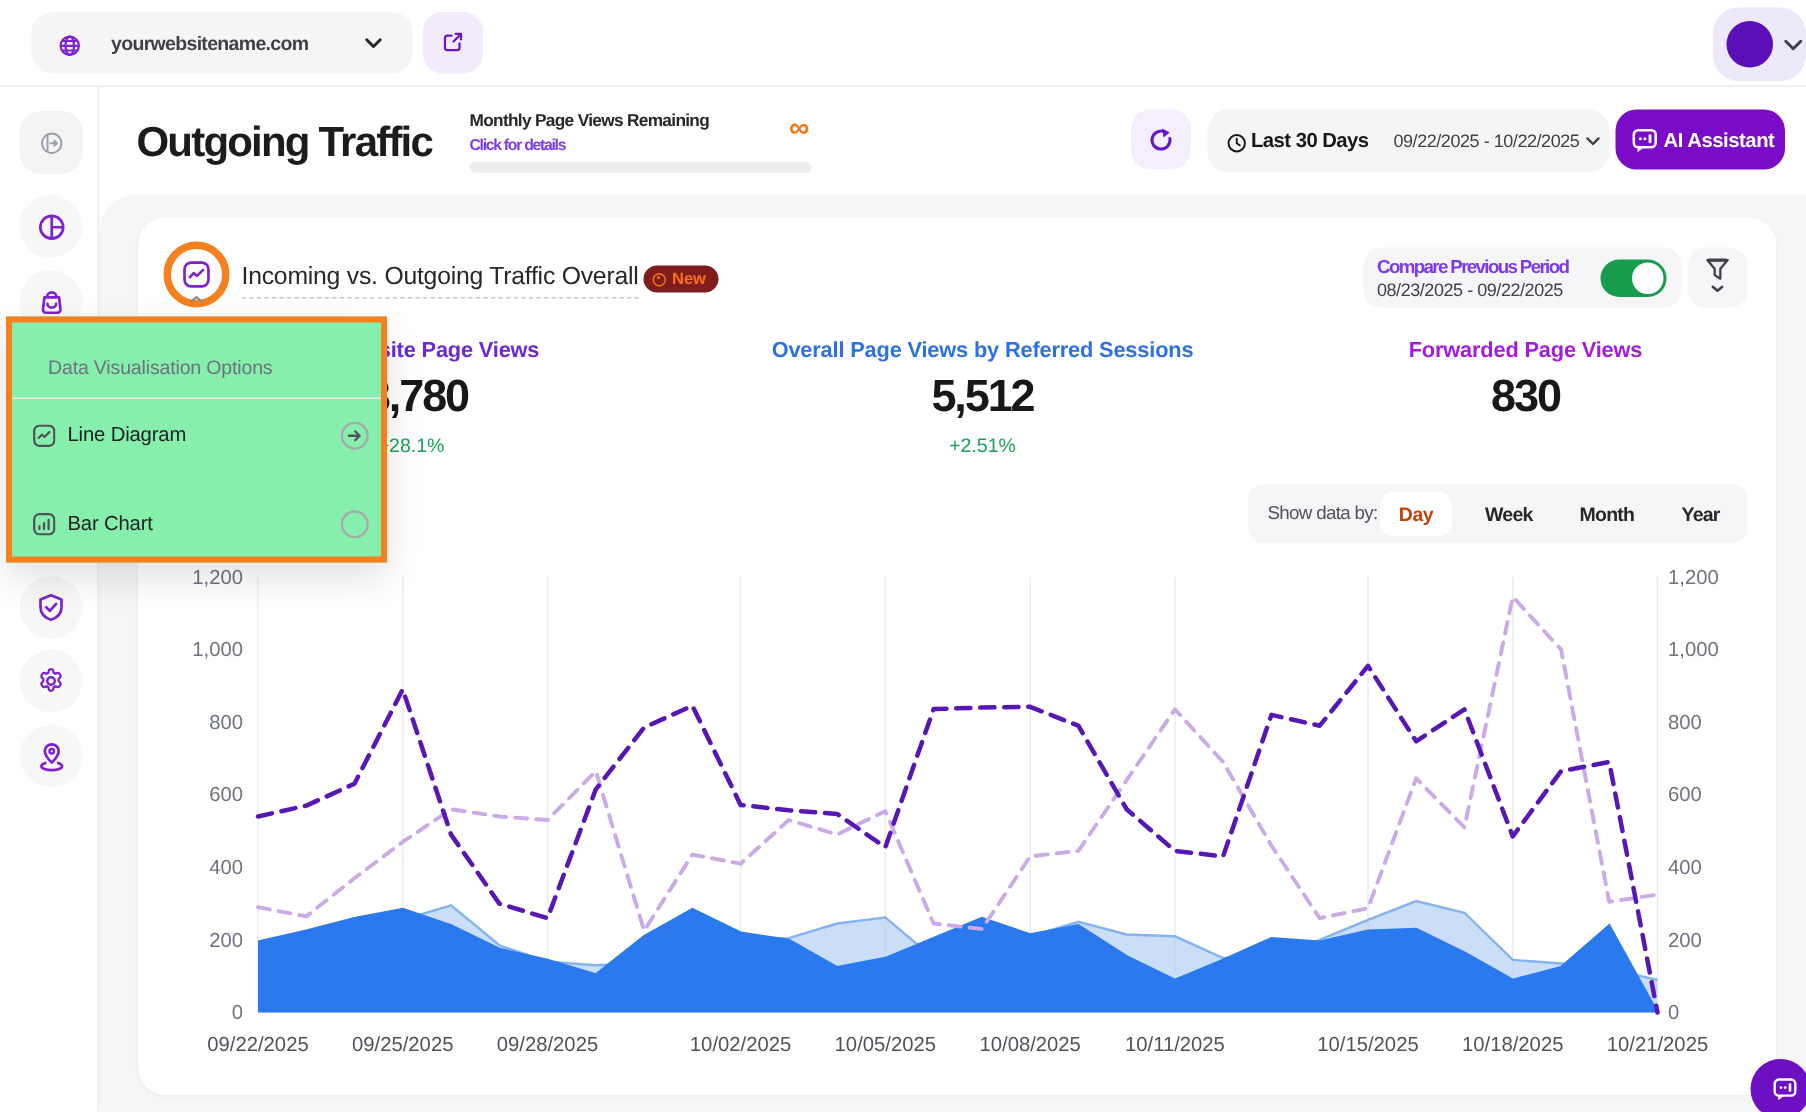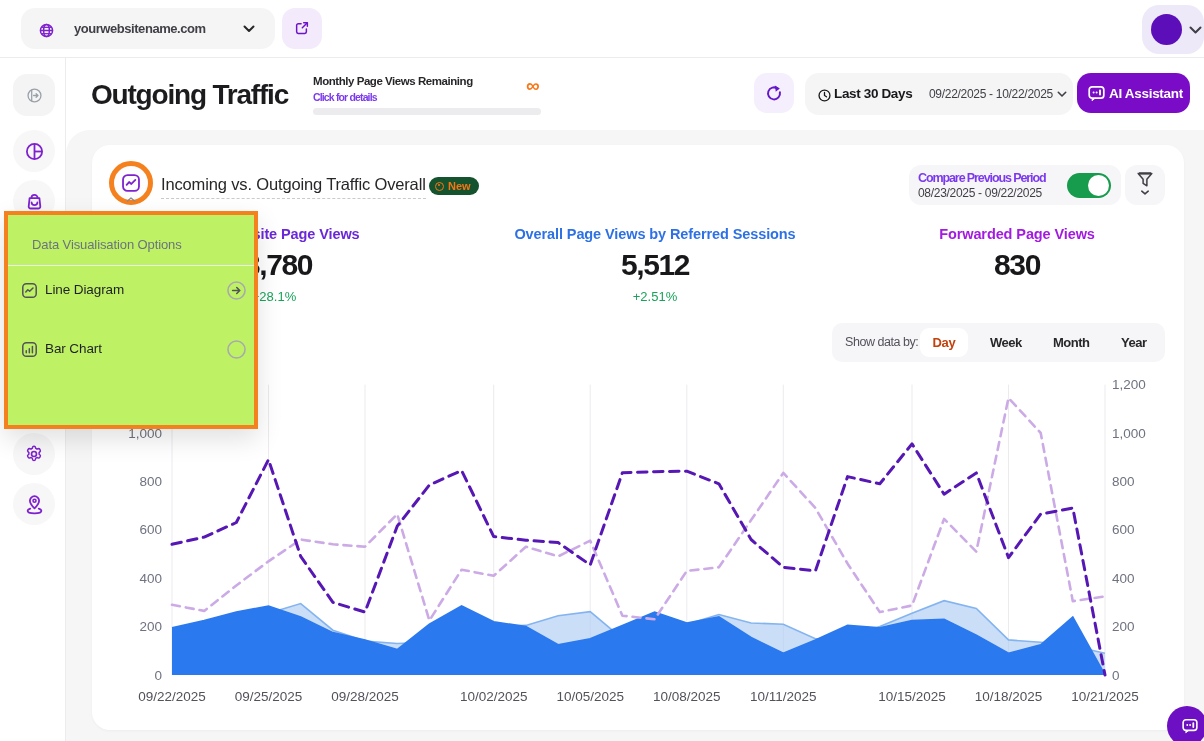--- a/index.html
+++ b/index.html
@@ -36,21 +36,21 @@
   #aibtn { position:absolute; left:1011px; top:15px; width:113px; height:40px; background:#7a0cc8; border-radius:14px; }
   #aibtn .txt { position:absolute; left:32px; top:13px; font-size:13.5px; font-weight:700; color:#fff; letter-spacing:-0.3px; white-space:nowrap; }
   #aibtn .ic { position:absolute; left:11px; top:12px; }
   
   #content { position:absolute; left:66px; top:130px; width:1138px; height:611px; background:#f6f6f7; border-top-left-radius:24px; z-index:2; }
   #card { position:absolute; left:26px; top:15px; width:1092px; height:585px; background:#fff; border-radius:18px; box-shadow:0 1px 3px rgba(0,0,0,0.04); }
   
   #chart-ico-ring { position:absolute; left:17px; top:16px; width:44px; height:44px; border-radius:50%; background:#fdfdfd; border:5px solid #f5801e; display:flex; align-items:center; justify-content:center; }
   #chev-under { position:absolute; left:34px; top:51px; }
   #card-title { position:absolute; left:69px; top:30px; font-size:16.5px; color:#27272a; letter-spacing:-0.15px; border-bottom:1.5px dashed #c9c9cf; padding-bottom:4px; white-space:nowrap; }
-  #newbadge { position:absolute; left:337px; top:32px; height:18px; background:#14532d; border-radius:9px; padding:0 8px 0 6px; display:flex; align-items:center; }
+  #newbadge { position:absolute; left:337px; top:32px; height:18px; background:#7f1d1d; border-radius:9px; padding:0 8px 0 6px; display:flex; align-items:center; }
   #newbadge .dot { width:9px; height:9px; border-radius:50%; border:1.8px solid #f97316; margin-right:4px; position:relative; } #newbadge .dot::after { content:""; position:absolute; left:1.6px; top:1.6px; width:2.4px; height:2.4px; border-radius:50%; background:#f97316; }
   #newbadge .t { font-size:11px; font-weight:700; color:#f97316; }
   #comparebox { position:absolute; left:817px; top:20px; width:212px; height:40px; background:#f6f6f8; border-radius:12px; }
   #comparebox .t1 { position:absolute; left:9px; top:6px; font-size:12.5px; font-weight:700; color:#7c3aed; letter-spacing:-1.1px; white-space:nowrap; }
   #comparebox .t2 { position:absolute; left:9px; top:21px; font-size:12px; color:#3f3f46; letter-spacing:-0.3px; white-space:nowrap; }
   #toggle { position:absolute; left:158px; top:8px; width:44px; height:25px; background:#179c4e; border-radius:13px; }
   #toggle .knob { position:absolute; right:2px; top:2px; width:21px; height:21px; border-radius:50%; background:#fff; }
   #filterbox { position:absolute; left:1033px; top:20px; width:40px; height:40px; background:#f6f6f8; border-radius:12px; }
   
   .stat { position:absolute; top:81px; text-align:center; margin-left:-150px; }
@@ -61,21 +61,21 @@
   #stat2 { left:563px; width:300px; } #stat2 .title { color:#2d71e5; }
   #stat3 { left:925px; width:300px; } #stat3 .title { color:#a31ae0; }
   
   #showdata { position:absolute; left:740px; top:178px; width:333px; height:39px; background:#f6f6f8; border-radius:10px; }
   #showdata .lbl { position:absolute; left:13px; top:12px; font-size:12.5px; color:#52525b; letter-spacing:-0.45px; }
   #showdata .day { position:absolute; left:88px; top:5px; width:48px; height:29px; background:#fff; border-radius:9px; text-align:center; line-height:29px; font-size:13px; font-weight:700; color:#c2410c; letter-spacing:-0.3px; }
   #showdata .wk { position:absolute; left:158px; top:12px; font-size:13px; font-weight:700; color:#27272a; letter-spacing:-0.5px; }
   #showdata .mo { position:absolute; left:221px; top:12px; font-size:13px; font-weight:700; color:#27272a; letter-spacing:-0.5px; }
   #showdata .yr { position:absolute; left:289px; top:12px; font-size:13px; font-weight:700; color:#27272a; letter-spacing:-0.5px; }
   
-  #popover { position:absolute; left:4px; top:211px; width:254px; height:218px; background:#bef264; border:4px solid #f5801e; z-index:10; box-shadow:0 10px 24px rgba(0,0,0,0.12); }
+  #popover { position:absolute; left:4px; top:211px; width:254px; height:164px; background:#86efac; border:4px solid #f5801e; z-index:10; box-shadow:0 10px 24px rgba(0,0,0,0.12); }
   #popover .title { position:absolute; left:24px; top:22px; font-size:13px; color:#6b7280; letter-spacing:-0.1px; }
   #popover .divider { position:absolute; left:0; top:50px; width:100%; height:1px; background:#ececee; }
   #popover .row1 { position:absolute; left:14px; top:63px; width:220px; height:24px; }
   #popover .row2 { position:absolute; left:14px; top:104px; width:220px; height:24px;margin-top:18px; }
   #popover .rlabel { position:absolute; left:23px; top:4px; font-size:13.5px; color:#1f2024; letter-spacing:-0.1px; }
   #popover .rico { position:absolute; left:0; top:5px; }
   #popover .rright { position:absolute; left:205px; top:3px; }
   #popover .close { position:absolute; left:0; top:147px; width:100%; text-align:center; font-size:13.5px; color:#1f2024; }
   
   #fab { position:absolute; left:1167px; top:706px; width:40px; height:40px; border-radius:50%; background:#6d0fc2; z-index:11; display:flex; align-items:center; justify-content:center; }

